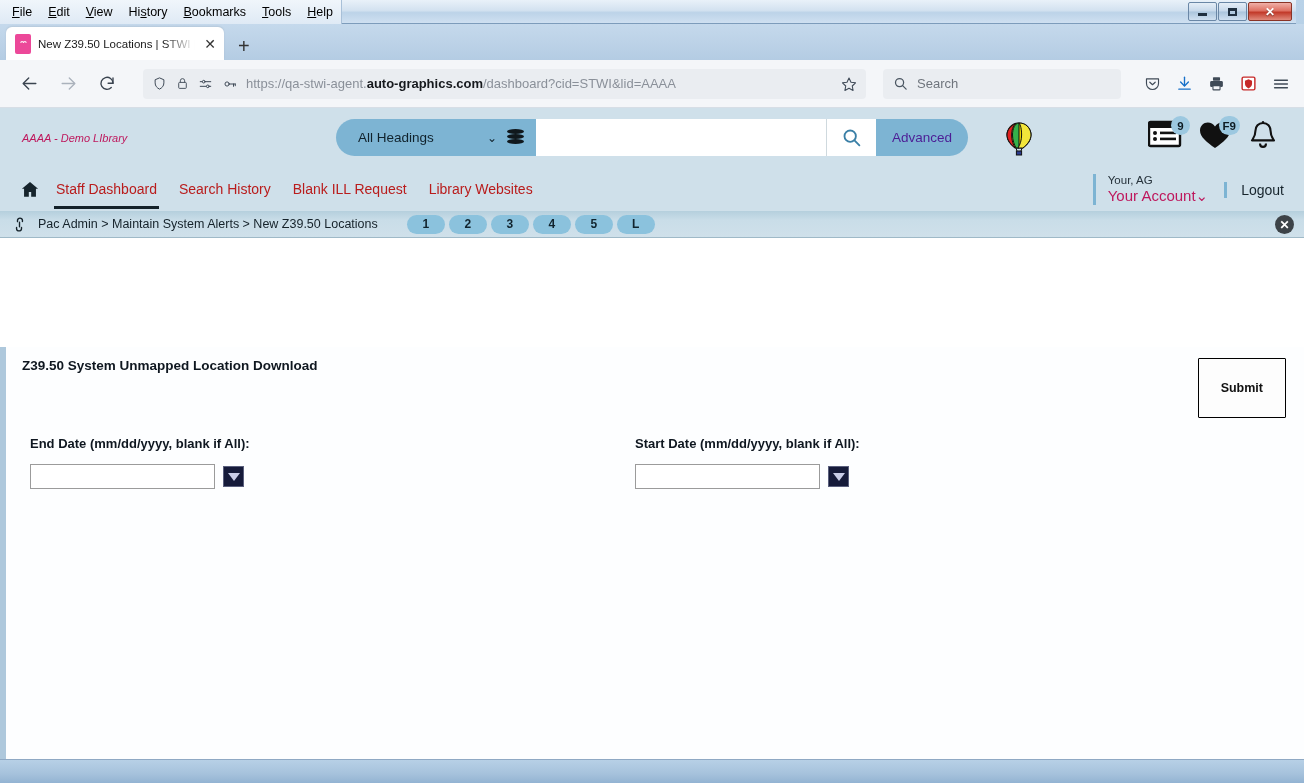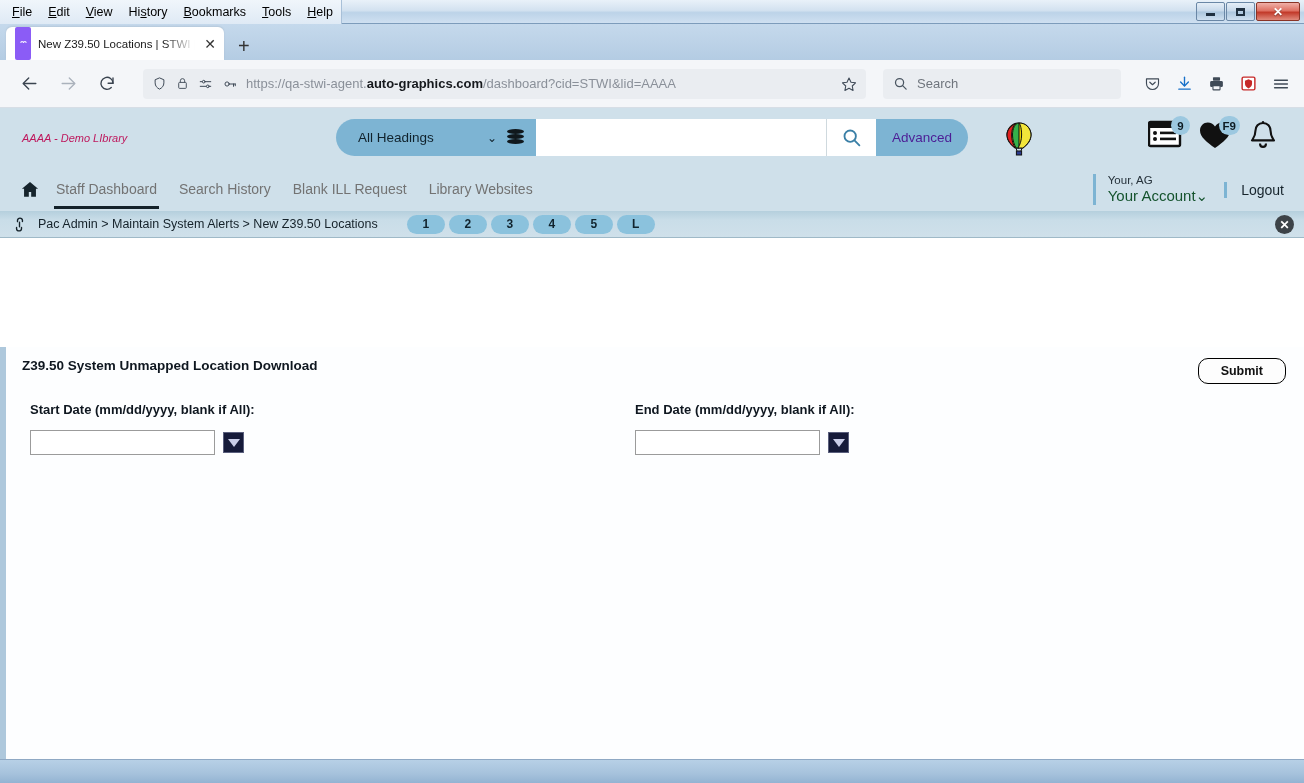--- a/index.html
+++ b/index.html
@@ -12,21 +12,21 @@
 
   
   .window {
     position: absolute; inset: 0;
     background: linear-gradient(to bottom, #b9d2e8 0%, #9dbcd8 50%, #86a9cb 100%);
     padding: 0;
   }
 
   
   .titlebar {
-    position: absolute; top: 0; left: 0; right: 0; height: 24px;
+    position: absolute; top: 0; left: 0; right: 8px; height: 24px;
     background: linear-gradient(to bottom, #e9f1f9 0%, #d3e2f0 45%, #bcd3e8 55%, #cfe0f1 100%);
     border-bottom: 1px solid #7d9cbb;
   }
   .menubar {
     position: absolute; top: 0; left: 0; height: 24px;
     display: flex; align-items: center;
     padding-left: 4px;
     background: linear-gradient(to bottom, #f0f6fb 0%, #dfeaf5 100%);
     border-right: 1px solid #a8c0d8;
     z-index: 3;
@@ -70,22 +70,22 @@
   .tab {
     height: 33px; min-width: 200px; max-width: 218px;
     background: #ffffff;
     border-radius: 6px 6px 0 0;
     display: flex; align-items: center;
     padding: 0 6px 0 9px;
     gap: 7px;
     box-shadow: 0 -1px 2px rgba(0,0,0,.08);
   }
   .tab-favicon {
-    width: 16px; height: 33px; flex: 0 0 16px;
-    background: #8b5cf6; border-radius: 2px;
+    width: 16px; height: 20px; flex: 0 0 16px;
+    background: #ec4899; border-radius: 2px;
     display: flex; align-items: center; justify-content: center;
     color: #fff; font-size: 9px; font-weight: bold; letter-spacing: -1px;
   }
   .tab-title {
     font-size: 11.5px; color: #1a1a1a; white-space: nowrap;
     overflow: hidden; text-overflow: clip; flex: 1 1 auto;
     -webkit-mask-image: linear-gradient(to right, #000 80%, transparent 100%);
             mask-image: linear-gradient(to right, #000 80%, transparent 100%);
   }
   .tab-close { font-size: 14px; color: #333; flex: 0 0 auto; line-height: 1; padding: 0 2px; }
@@ -195,37 +195,37 @@
   }
 
   
   .site-nav {
     height: 43px; background: #cfe0ea;
     display: flex; align-items: center;
     padding-left: 20px; gap: 0; position: relative;
   }
   .home-ic { font-size: 18px; margin-right: 16px; color: #17232a; }
   .navlink {
-    font-size: 14px; color: #737373; padding: 11px 0 12px 0; margin-right: 22px;
+    font-size: 14px; color: #b91c1c; padding: 11px 0 12px 0; margin-right: 22px;
     position: relative; white-space: nowrap;
   }
   .navlink.active::after {
     content: ""; position: absolute; left: -2px; right: -2px; bottom: 0;
     height: 3px; background: #14222a;
   }
   .acct-box {
     position: absolute; right: 0; top: 0; height: 43px;
     display: flex; align-items: center;
   }
   .acct {
     border-left: 3px solid #7db4d3; padding: 0 16px 0 12px;
     line-height: 1.15;
   }
   .acct .hello { font-size: 11.5px; color: #25313a; }
-  .acct .yacc { font-size: 15px; color: #14532d; }
+  .acct .yacc { font-size: 15px; color: #be185d; }
   .logout {
     border-left: 3px solid #7db4d3; padding: 0 20px 0 14px;
     font-size: 14px; color: #16242c;
   }
 
   
   .crumb-bar {
     height: 27px;
     background: linear-gradient(to bottom, #b5cfdd 0%, #c9dde8 35%, #cfe0ea 100%);
     display: flex; align-items: center;
@@ -256,21 +256,21 @@
     padding: 0;
   }
   .panel-head {
     display: flex; align-items: flex-start; justify-content: space-between;
     padding: 11px 18px 0 16px;
   }
   .panel-title { font-size: 13.5px; font-weight: bold; color: #0f1720; }
   .submit-btn {
     border: 1px solid #000; background: #fdfdfd;
     font-size: 12.5px; font-weight: bold; color: #111;
-    padding: 5px 22px; border-radius: 10px;
+    padding: 22px 22px; border-radius: 1px;
     font-family: "Liberation Sans", sans-serif;
   }
   .form-row { display: flex; padding: 18px 0 0 0; }
   .fld { width: 605px; padding-left: 24px; }
   .fld .lbl {
     font-size: 13px; font-weight: bold; color: #0f1720; display: block; margin-bottom: 13px;
   }
   .fld .inrow { display: flex; align-items: center; gap: 8px; }
   .date-input {
     width: 185px; height: 25px;
@@ -550,37 +550,37 @@
     </div>
 
     <div class="main">
       <div class="panel-head">
         <div class="panel-title">Z39.50 System Unmapped Location Download</div>
         <button class="submit-btn">Submit</button>
       </div>
 
       <div class="form-row">
         <div class="fld">
+          <span class="lbl">End Date (mm/dd/yyyy, blank if All):</span>
+          <div class="inrow">
+            <input class="date-input" type="text" value="" placeholder="" style="">
+            <div class="cal-btn">
+              <span class="tri"></span>
+            </div>
+          </div>
+        </div>
+
+        <div class="fld">
           <span class="lbl">Start Date (mm/dd/yyyy, blank if All):</span>
           <div class="inrow">
             <input class="date-input" type="text" value="" placeholder="" style="">
             <div class="cal-btn">
               <span class="tri"></span>
             </div>
           </div>
         </div>
-
-        <div class="fld">
-          <span class="lbl">End Date (mm/dd/yyyy, blank if All):</span>
-          <div class="inrow">
-            <input class="date-input" type="text" value="" placeholder="" style="">
-            <div class="cal-btn">
-              <span class="tri"></span>
-            </div>
-          </div>
-        </div>
       </div>
     </div>
 
   </div>
 
   <div class="statusbar"></div>
 </div>
 
 </body></html>

